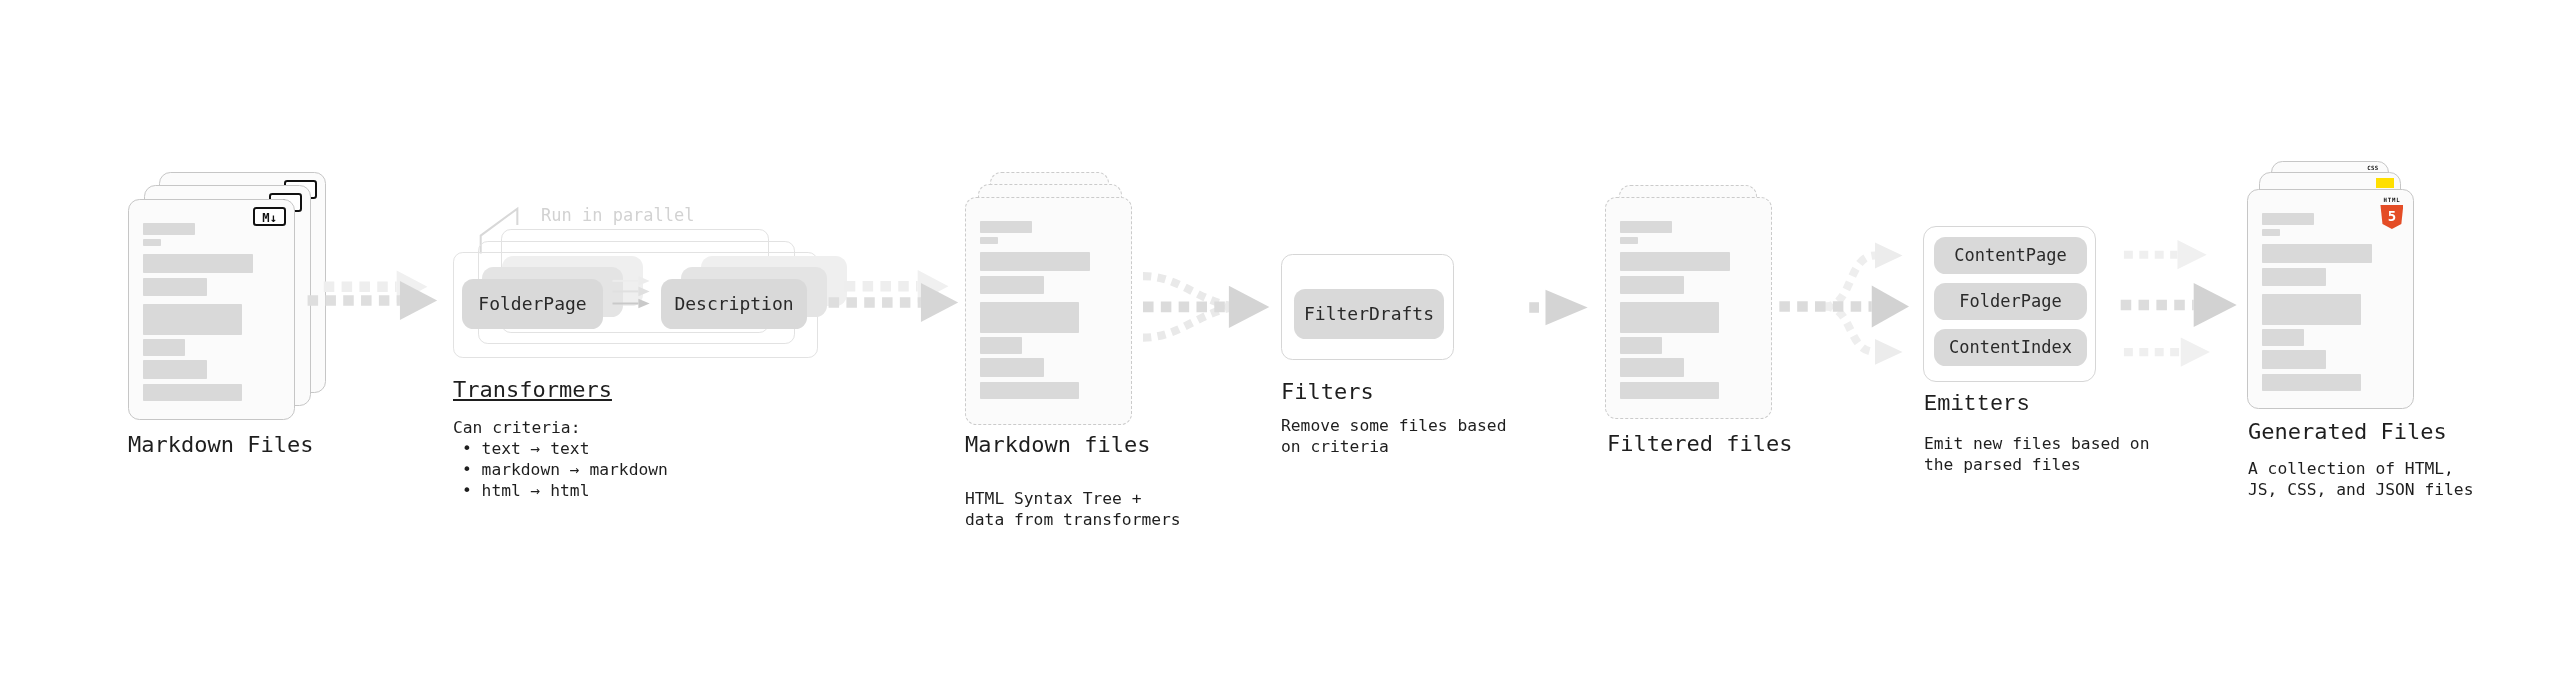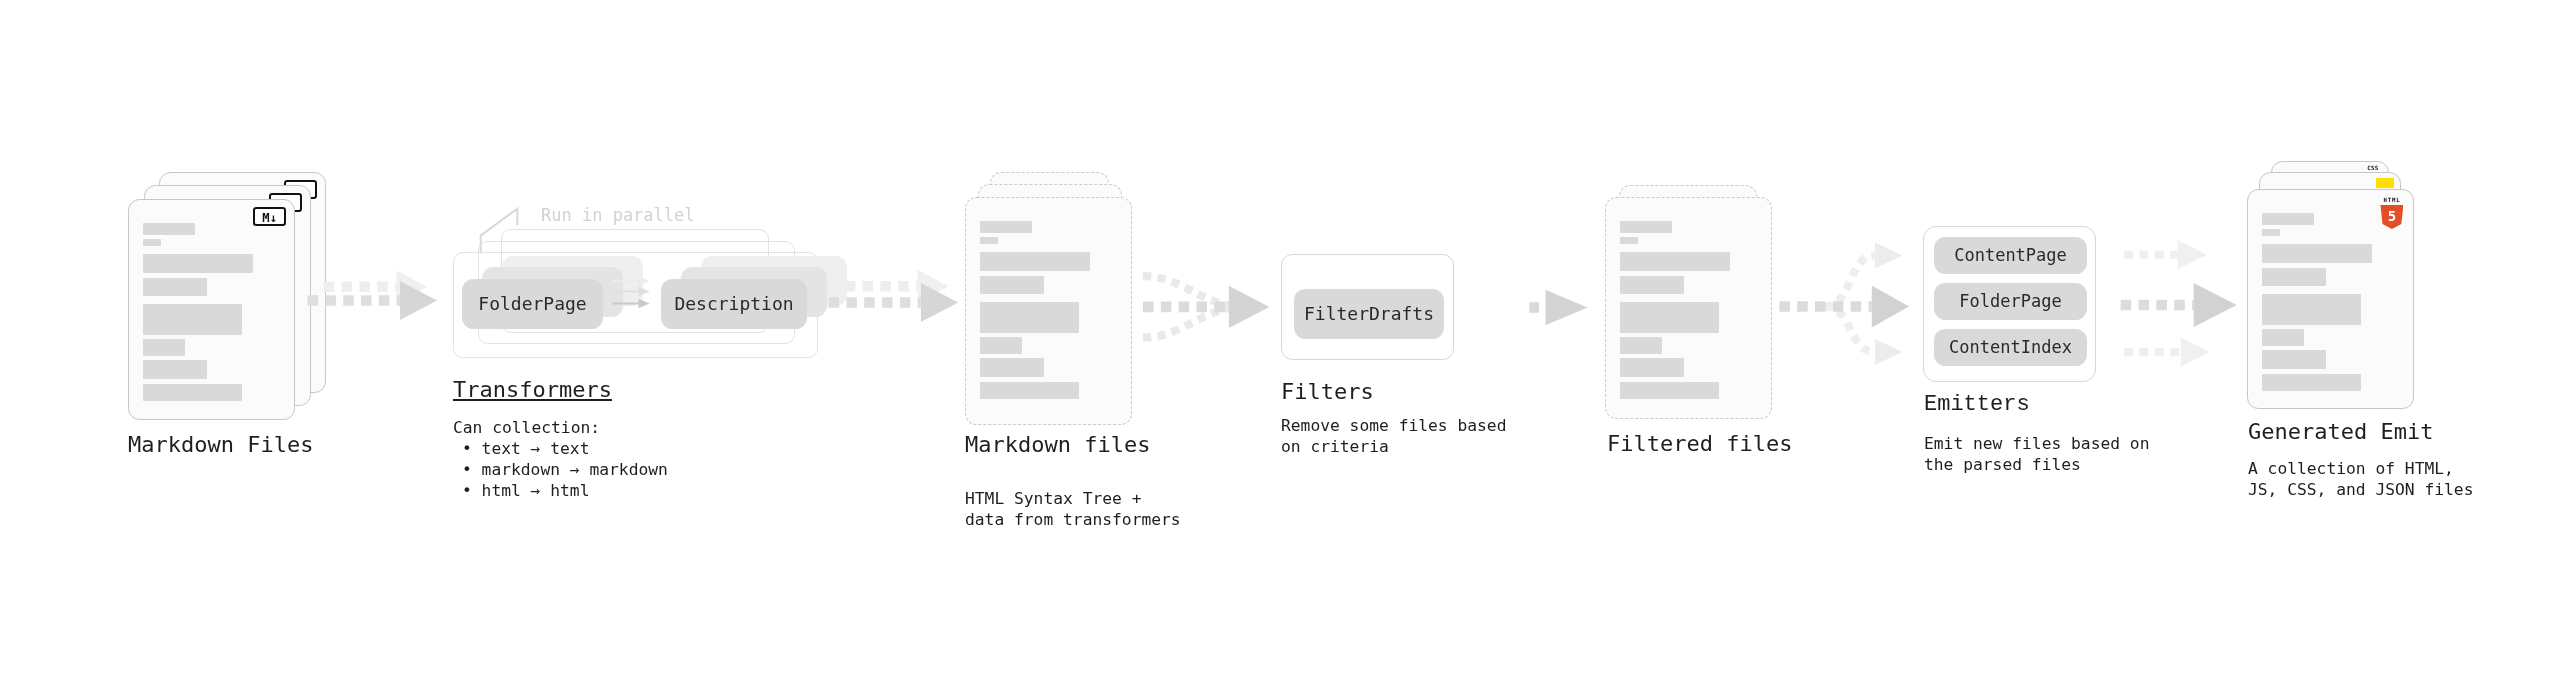--- a/index.html
+++ b/index.html
@@ -98,21 +98,21 @@
     <svg style="left:609px;top:272px;" width="49" height="42" viewBox="0 0 60 52">
       <line x1="4" y1="11" x2="36" y2="11" stroke="#ececec" stroke-width="2.5"></line>
         <polygon points="36,5 50,11 36,17" fill="#ececec"></polygon>
       <line x1="4" y1="24" x2="36" y2="24" stroke="#e0e0e0" stroke-width="2.5"></line>
         <polygon points="36,18 50,24 36,30" fill="#e0e0e0"></polygon>
       <line x1="4" y1="39" x2="36" y2="39" stroke="#c9c9c9" stroke-width="2.5"></line>
         <polygon points="36,33 50,39 36,45" fill="#c9c9c9"></polygon>
     </svg>
 
     <div class="title" style="left:453px;top:378px;text-decoration:underline;">Transformers</div>
-    <div class="body-text" style="left:453px;top:417px;">Can collection:</div>
+    <div class="body-text" style="left:453px;top:417px;">Can criteria:</div>
     <div class="body-text" style="left:462px;top:438px;">• text → text</div>
     <div class="body-text" style="left:462px;top:459px;">• markdown → markdown</div>
     <div class="body-text" style="left:462px;top:480px;">• html → html</div>
   </div>
 
   <svg style="left:822px;top:262px;" width="146" height="81" viewBox="0 0 180 100">
     <line x1="28" y1="30" x2="118" y2="30" stroke="#eeeeee" stroke-width="13" stroke-dasharray="13 9"></line>
     <polygon points="118,10 156,30 118,50" fill="#f0f0f0"></polygon>
     <line x1="8" y1="50" x2="122" y2="50" stroke="#dedede" stroke-width="13" stroke-dasharray="13 9"></line>
     <polygon points="122,26 168,50 122,74" fill="#d6d6d6"></polygon>
@@ -222,19 +222,19 @@
           <div class="bar" style="width: 38%; height: 12.2px; margin-top: 0px;"></div>
           <div class="bar" style="width: 13%; height: 6.5px; margin-top: 4.1px;"></div>
           <div class="bar" style="width: 80%; height: 18.7px; margin-top: 8.1px;"></div>
           <div class="bar" style="width: 47%; height: 18px; margin-top: 5.7px;"></div>
           <div class="bar" style="width: 72%; height: 31px; margin-top: 8.1px;"></div>
           <div class="bar" style="width: 31%; height: 16.3px; margin-top: 4.1px;"></div>
           <div class="bar" style="width: 47%; height: 19.5px; margin-top: 4.1px;"></div>
           <div class="bar" style="width: 72%; height: 16.3px; margin-top: 4.9px;"></div>
         </div>
     </div>
-    <div class="title" style="left:2248px;top:420px;">Generated Emit</div>
+    <div class="title" style="left:2248px;top:420px;">Generated Files</div>
     <div class="body-text" style="left:2248px;top:458px;">A collection of HTML,
 JS, CSS, and JSON files</div>
   </div>
 
 </div>
 
 
 </body></html>

